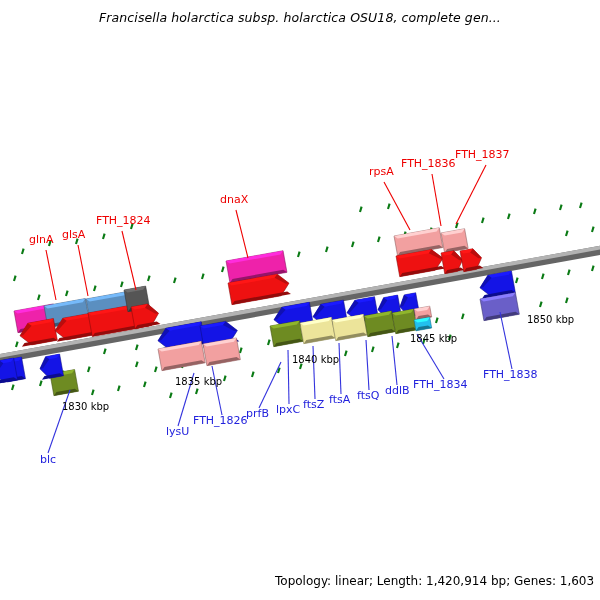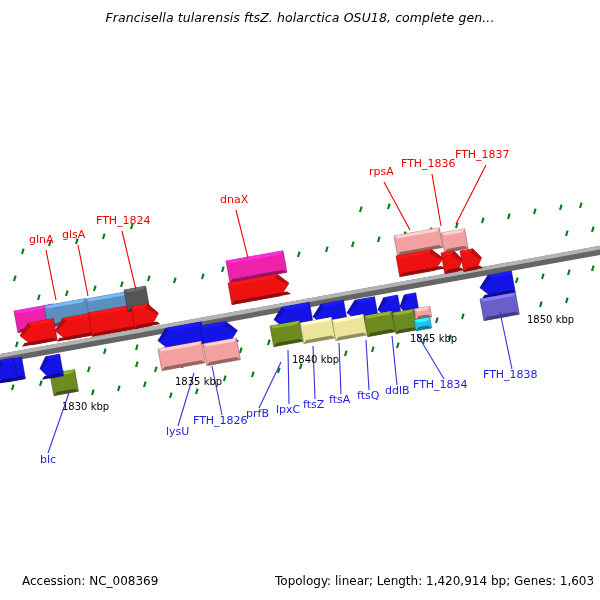--- a/index.html
+++ b/index.html
@@ -22,21 +22,21 @@
   .lbl-blue{fill:#2222dd;font-size:11px;}
   .lbl-kbp{fill:#000000;font-size:10px;}
   .lead-red{stroke:#ee0000;stroke-width:1.1;fill:none;}
   .lead-blue{stroke:#3333dd;stroke-width:1.1;fill:none;}
 </style>
 </head>
 <body>
 
 <div id="stage">
 
-  <div id="title">Francisella tularensis ftsZ. holarctica OSU18, complete gen...</div>
+  <div id="title">Francisella holarctica subsp. holarctica OSU18, complete gen...</div>
 
   <div id="svgwrap">
     <svg width="600" height="600" viewBox="0 0 600 600">
       <g id="axis-layer">
           <line x1="-5" y1="359.5" x2="605" y2="249.5" stroke="#656565" stroke-width="9" stroke-linecap="butt"></line>
           <line x1="-5" y1="356.8" x2="605" y2="246.8" stroke="#b3b3b3" stroke-width="3.78" stroke-linecap="butt"></line>
         </g>
       <g id="ticks-layer">
           <line x1="22" y1="254" x2="23.6" y2="248.6" stroke="#0a7a14" stroke-width="2.1" stroke-linecap="butt"></line>
           <line x1="49" y1="246" x2="50.6" y2="240.6" stroke="#0a7a14" stroke-width="2.1" stroke-linecap="butt"></line>
@@ -371,17 +371,16 @@
           <text x="62" y="410" class="lbl-kbp">1830 kbp</text>
           <text x="175" y="385" class="lbl-kbp">1835 kbp</text>
           <text x="292" y="363" class="lbl-kbp">1840 kbp</text>
           <text x="410" y="342" class="lbl-kbp">1845 kbp</text>
           <text x="527" y="323" class="lbl-kbp">1850 kbp</text>
         </g>
     </svg>
   </div>
 
   <div class="statusbar">
-    <div id="accession">Accession: NC_008369</div>
     <div id="topology">Topology: linear; Length: 1,420,914 bp; Genes: 1,603</div>
   </div>
 
 </div>
 
 </body></html>

